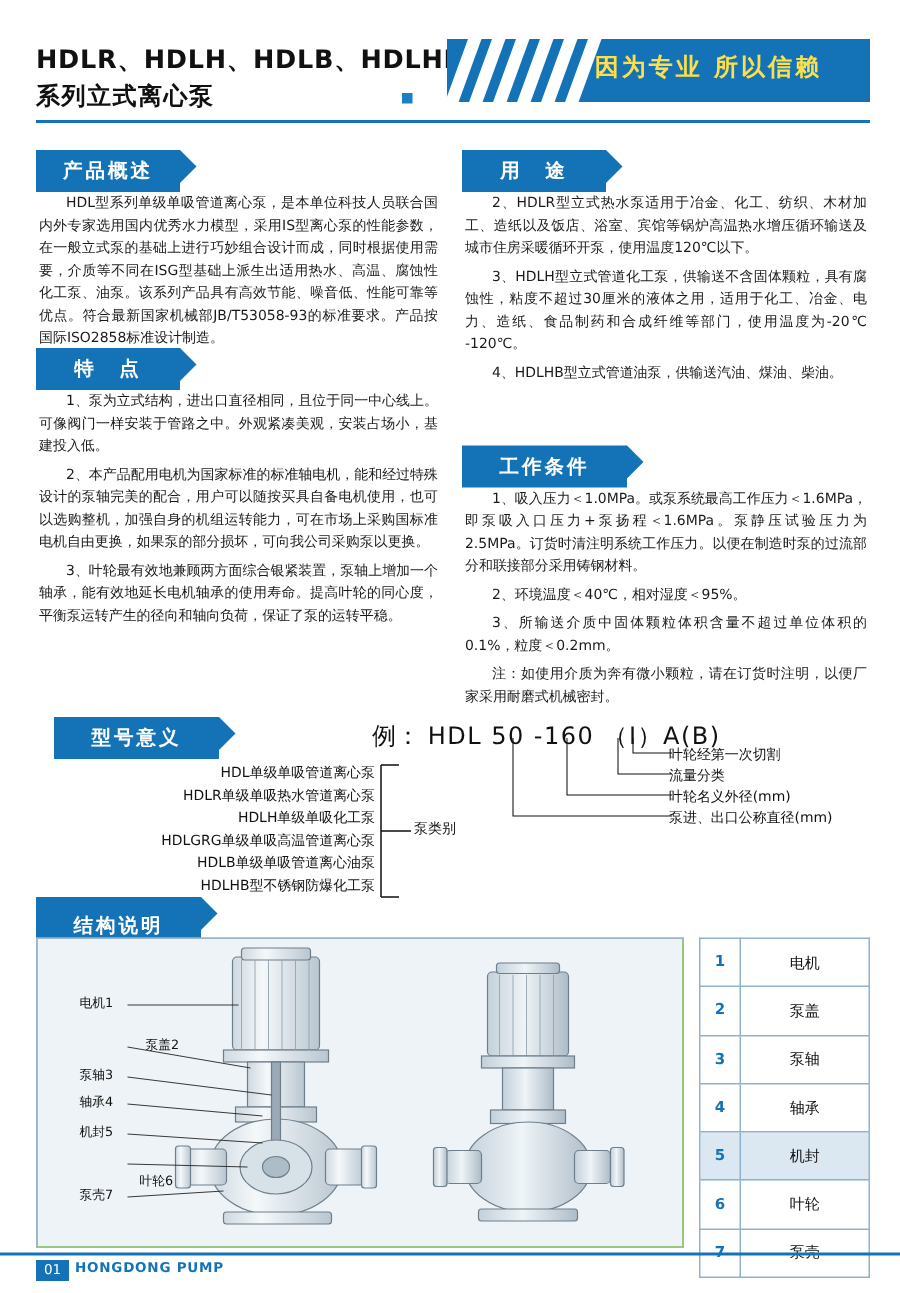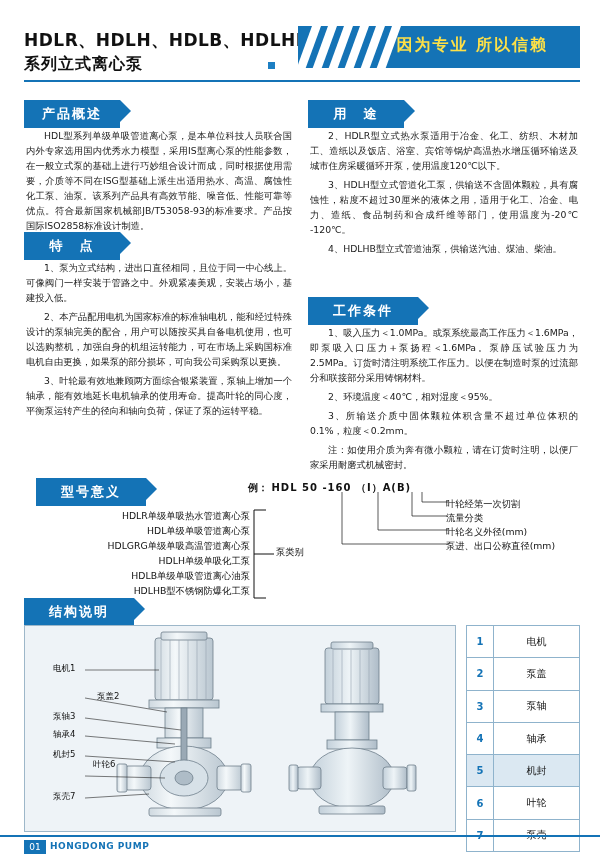--- a/index.html
+++ b/index.html
@@ -139,30 +139,30 @@
     <p class="indent">1、吸入压力＜1.0MPa。或泵系统最高工作压力＜1.6MPa，即泵吸入口压力+泵扬程＜1.6MPa。泵静压试验压力为2.5MPa。订货时清注明系统工作压力。以便在制造时泵的过流部分和联接部分采用铸钢材料。</p>
     <p class="indent">2、环境温度＜40℃，相对湿度＜95%。</p>
     <p class="indent">3、所输送介质中固体颗粒体积含量不超过单位体积的0.1%，粒度＜0.2mm。</p>
     <p class="indent">注：如使用介质为奔有微小颗粒，请在订货时注明，以便厂家采用耐磨式机械密封。</p>
   </div>
 
   <div class="tab" style="left:36px;top:478px;width:110px;">
     <span>型号意义</span>
   </div>
 
-  <div style="position:absolute;left:248px;top:481px;font-size:10px;font-weight:bold;">
+  <div style="position:absolute;left:248px;top:481px;font-size:16px;">
     <span>例：</span>
     <span style="letter-spacing:1px;">HDL 50 -160 （I）A(B)</span>
   </div>
 
   <div style="position:absolute;left:40px;top:508px;width:210px;text-align:right;">
+    <div class="model-line">HDL单级单吸管道离心泵</div>
     <div class="model-line">HDLR单级单吸热水管道离心泵</div>
-    <div class="model-line">HDL单级单吸管道离心泵</div>
+    <div class="model-line">HDLH单级单吸化工泵</div>
     <div class="model-line">HDLGRG单级单吸高温管道离心泵</div>
-    <div class="model-line">HDLH单级单吸化工泵</div>
     <div class="model-line">HDLB单级单吸管道离心油泵</div>
     <div class="model-line">HDLHB型不锈钢防爆化工泵</div>
   </div>
 
   <svg style="position:absolute;left:252px;top:508px;" width="24" height="92">
     <path d="M2,2 L14,2 M2,2 L2,90 M2,90 L14,90 M2,46 L22,46" stroke="#111" stroke-width="1" fill="none"></path>
   </svg>
   <div style="position:absolute;left:276px;top:546px;font-size:9.3px;">泵类别</div>
 
   <svg style="position:absolute;left:300px;top:492px;" width="200" height="82">
@@ -172,21 +172,21 @@
     <path d="M42,0 L42,52 L148,52" stroke="#111" stroke-width="0.7" fill="none"></path>
   </svg>
 
   <div style="position:absolute;left:446px;top:496px;">
     <div class="model-line" style="height:14px;">叶轮经第一次切割</div>
     <div class="model-line" style="height:14px;">流量分类</div>
     <div class="model-line" style="height:14px;">叶轮名义外径(mm)</div>
     <div class="model-line" style="height:14px;">泵进、出口公称直径(mm)</div>
   </div>
 
-  <div class="tab" style="left:24px;top:598px;width:110px;">
+  <div class="tab" style="left:24px;top:598px;width:110px;align-items:flex-end;">
     <span>结构说明</span>
   </div>
 
   <div class="struct-box">
     <svg width="430" height="205" viewBox="0 0 430 205">
       <defs>
         <linearGradient id="met" x1="0" y1="0" x2="1" y2="0">
           <stop offset="0%" stop-color="#cfd9e0"></stop>
           <stop offset="35%" stop-color="#f4f8fa"></stop>
           <stop offset="100%" stop-color="#b9c6d0"></stop>
@@ -261,21 +261,21 @@
         <line x1="60" y1="150" x2="140" y2="152"></line>
         <line x1="60" y1="172" x2="124" y2="168"></line>
       </g>
     </svg>
 
     <div class="lbl" style="position:absolute;left:28px;top:37px;">电机1</div>
     <div class="lbl" style="position:absolute;left:28px;top:65px;margin-left:44px;">泵盖2</div>
     <div class="lbl" style="position:absolute;left:28px;top:85px;">泵轴3</div>
     <div class="lbl" style="position:absolute;left:28px;top:103px;">轴承4</div>
     <div class="lbl" style="position:absolute;left:28px;top:123px;">机封5</div>
-    <div class="lbl" style="position:absolute;left:28px;top:133px;padding-left:40px;">叶轮6</div>
+    <div class="lbl" style="position:absolute;left:28px;top:156px;padding-left:40px;">叶轮6</div>
     <div class="lbl" style="position:absolute;left:28px;top:165px;">泵壳7</div>
   </div>
 
   <table class="tbl">
     <tbody>
         <tr>
       <td class="num">1</td>
       <td>电机</td>
     </tr>
     <tr>

